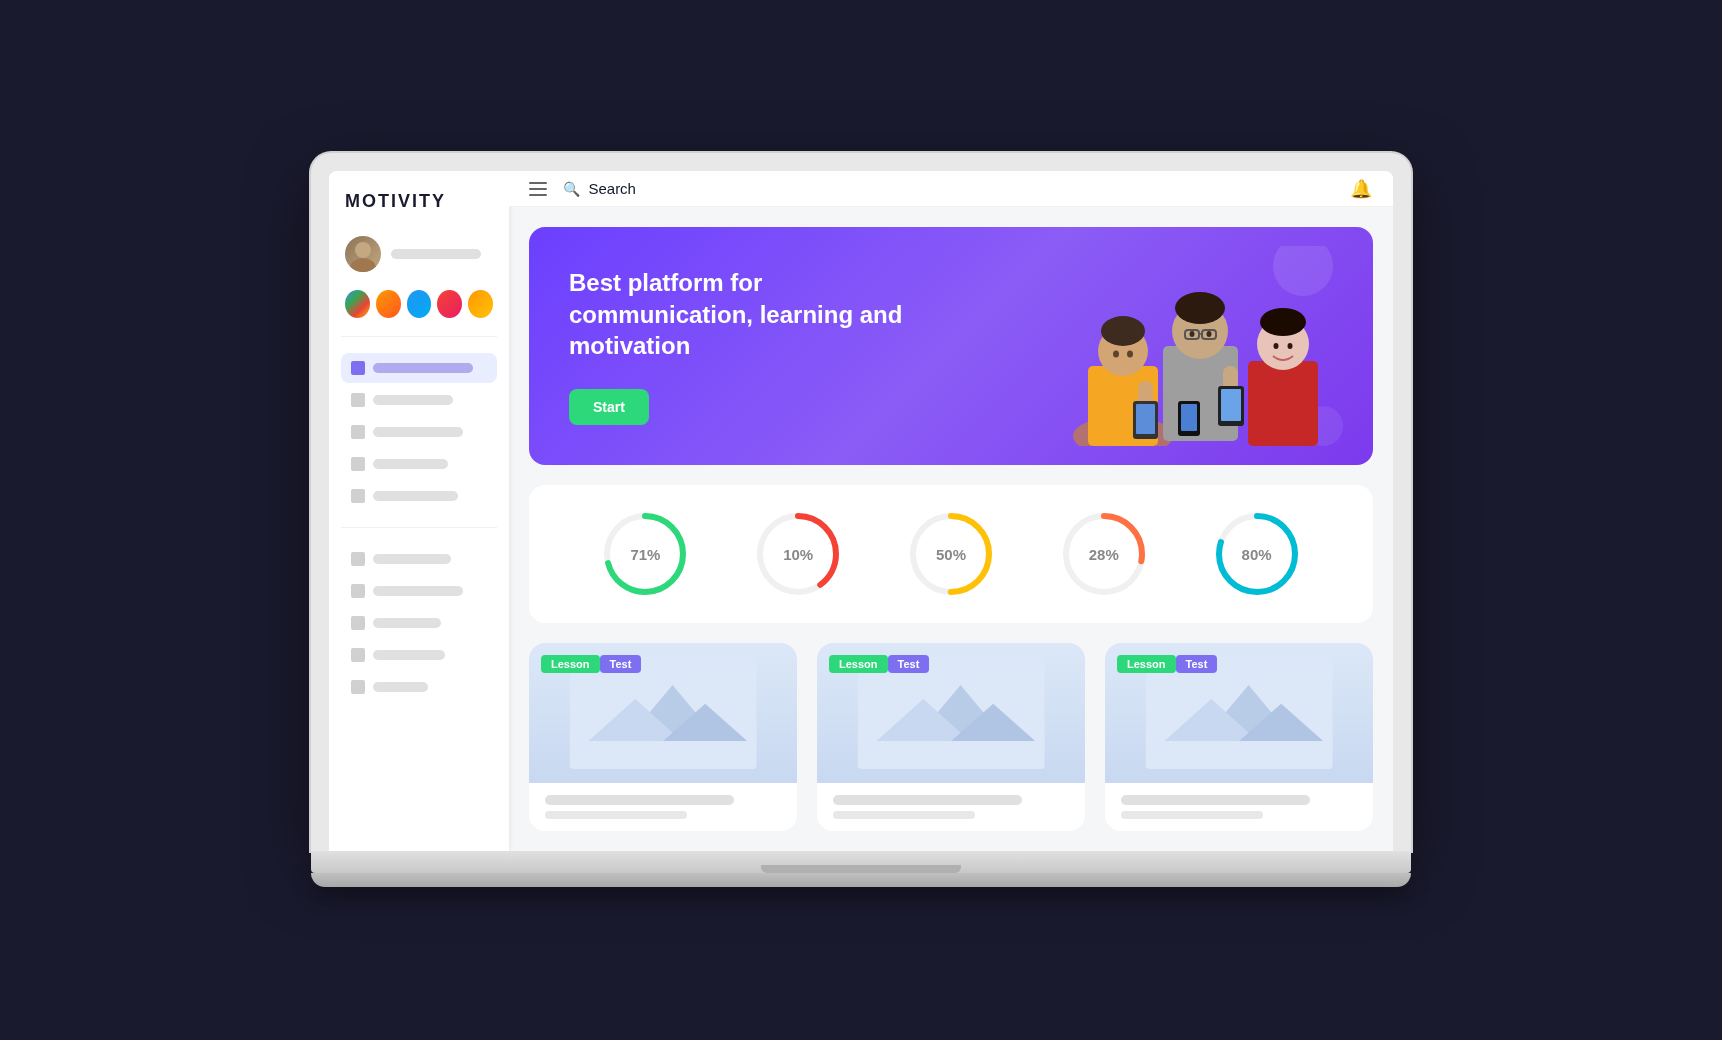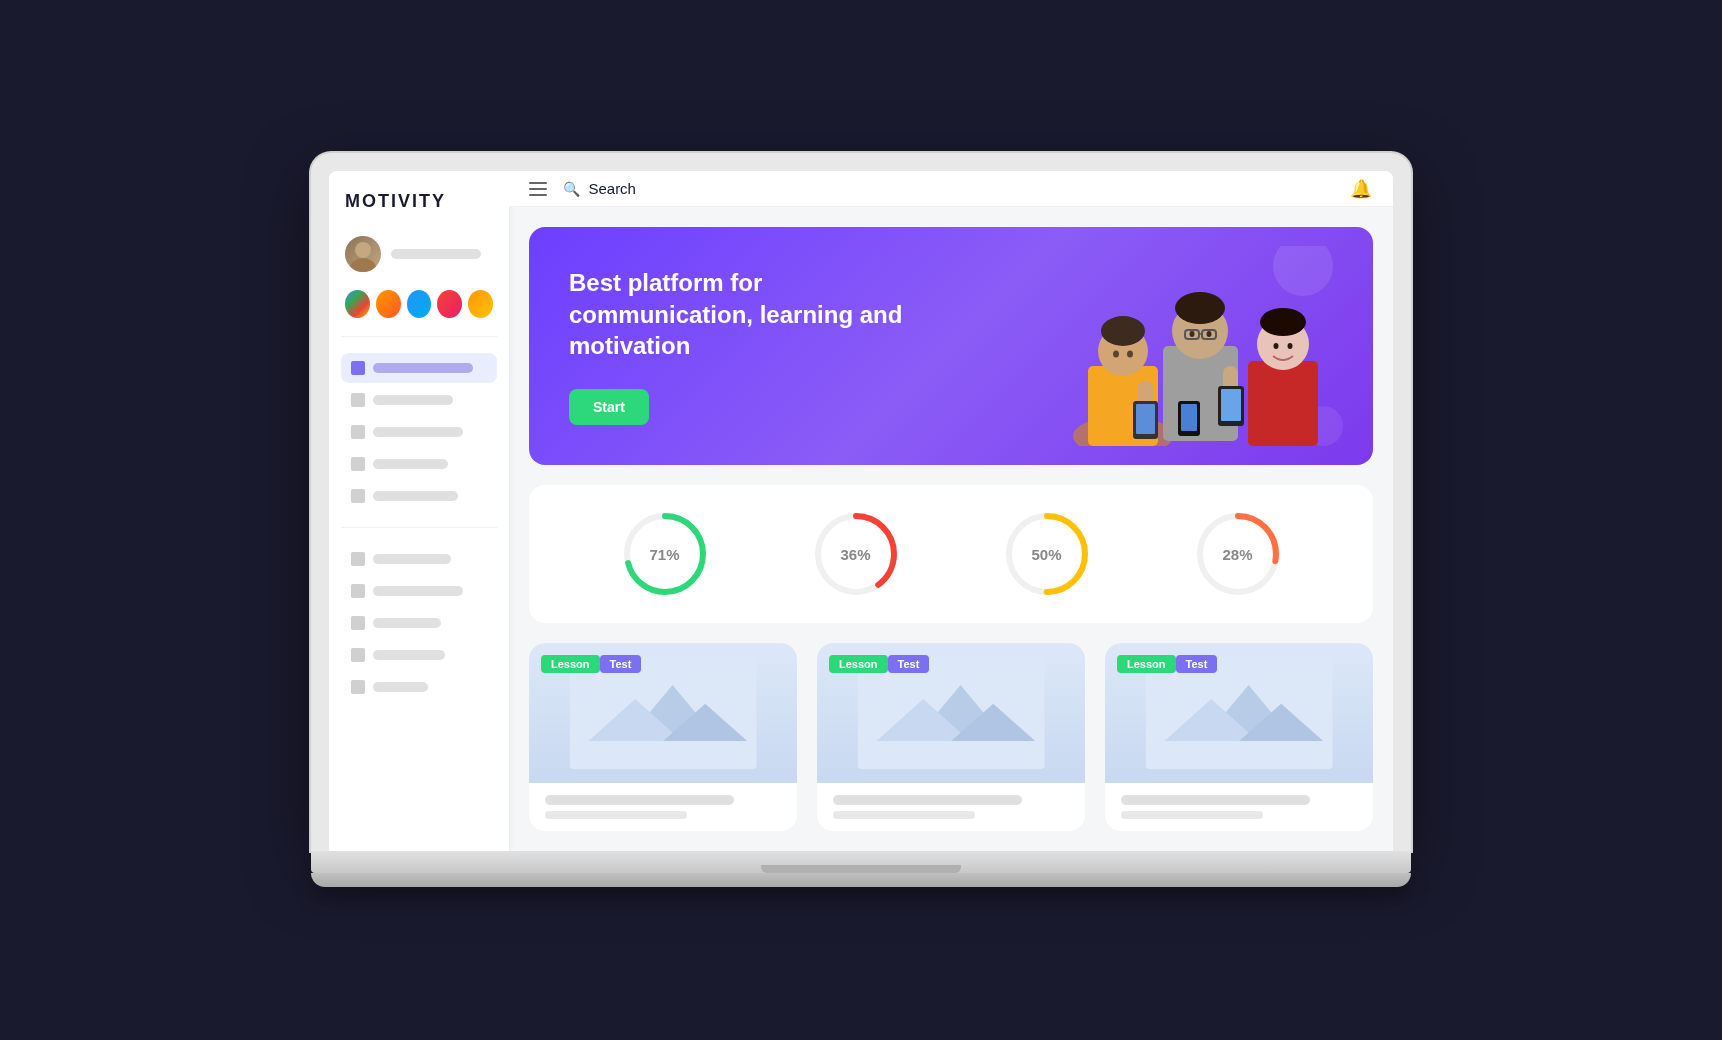--- a/index.html
+++ b/index.html
@@ -595,21 +595,21 @@
                   <div class="circle-label">71%</div>
                 </div>
               </div>
 
               <div class="progress-item">
                 <div class="circle-container">
                   <svg viewBox="0 0 90 90">
                     <circle class="circle-bg" cx="45" cy="45" r="38"></circle>
                     <circle class="circle-progress" cx="45" cy="45" r="38" stroke="#f44336" stroke-dasharray="238.76" stroke-dashoffset="143.26"></circle>
                   </svg>
-                  <div class="circle-label">36%</div>
+                  <div class="circle-label">10%</div>
                 </div>
               </div>
 
               <div class="progress-item">
                 <div class="circle-container">
                   <svg viewBox="0 0 90 90">
                     <circle class="circle-bg" cx="45" cy="45" r="38"></circle>
                     <circle class="circle-progress" cx="45" cy="45" r="38" stroke="#ffc107" stroke-dasharray="238.76" stroke-dashoffset="119.38"></circle>
                   </svg>
                   <div class="circle-label">50%</div>
@@ -619,20 +619,29 @@
               <div class="progress-item">
                 <div class="circle-container">
                   <svg viewBox="0 0 90 90">
                     <circle class="circle-bg" cx="45" cy="45" r="38"></circle>
                     <circle class="circle-progress" cx="45" cy="45" r="38" stroke="#ff7043" stroke-dasharray="238.76" stroke-dashoffset="171.91"></circle>
                   </svg>
                   <div class="circle-label">28%</div>
                 </div>
               </div>
 
+              <div class="progress-item">
+                <div class="circle-container">
+                  <svg viewBox="0 0 90 90">
+                    <circle class="circle-bg" cx="45" cy="45" r="38"></circle>
+                    <circle class="circle-progress" cx="45" cy="45" r="38" stroke="#00bcd4" stroke-dasharray="238.76" stroke-dashoffset="47.75"></circle>
+                  </svg>
+                  <div class="circle-label">80%</div>
+                </div>
+              </div>
 
             </div>
 
             <div class="cards-section">
 
               <div class="course-card">
                 <div class="card-image-area">
                   <div class="card-badges">
                     <span class="card-badge badge-lesson">Lesson</span>
                     <span class="card-badge badge-test">Test</span>

